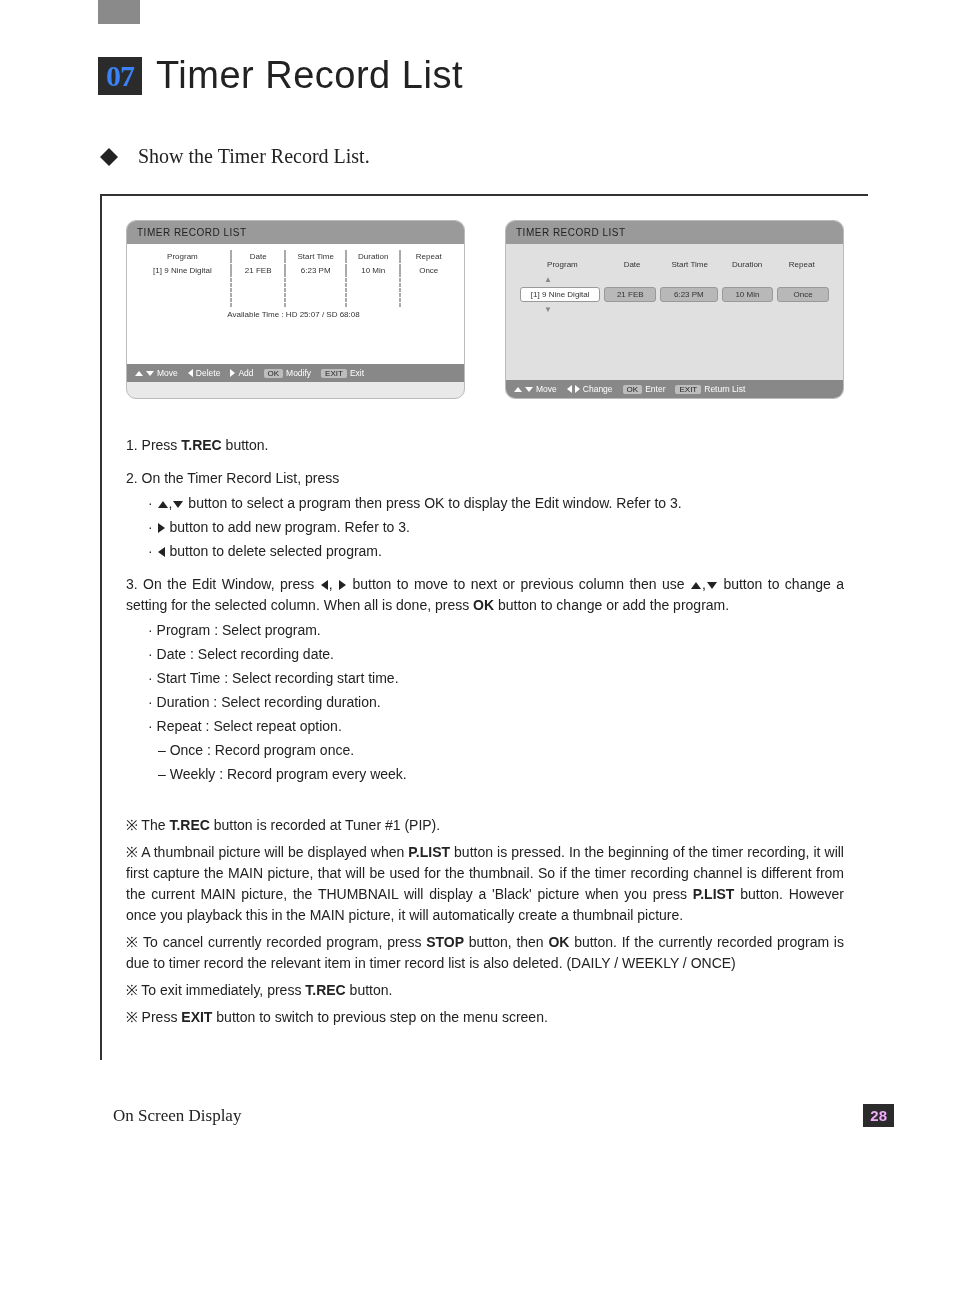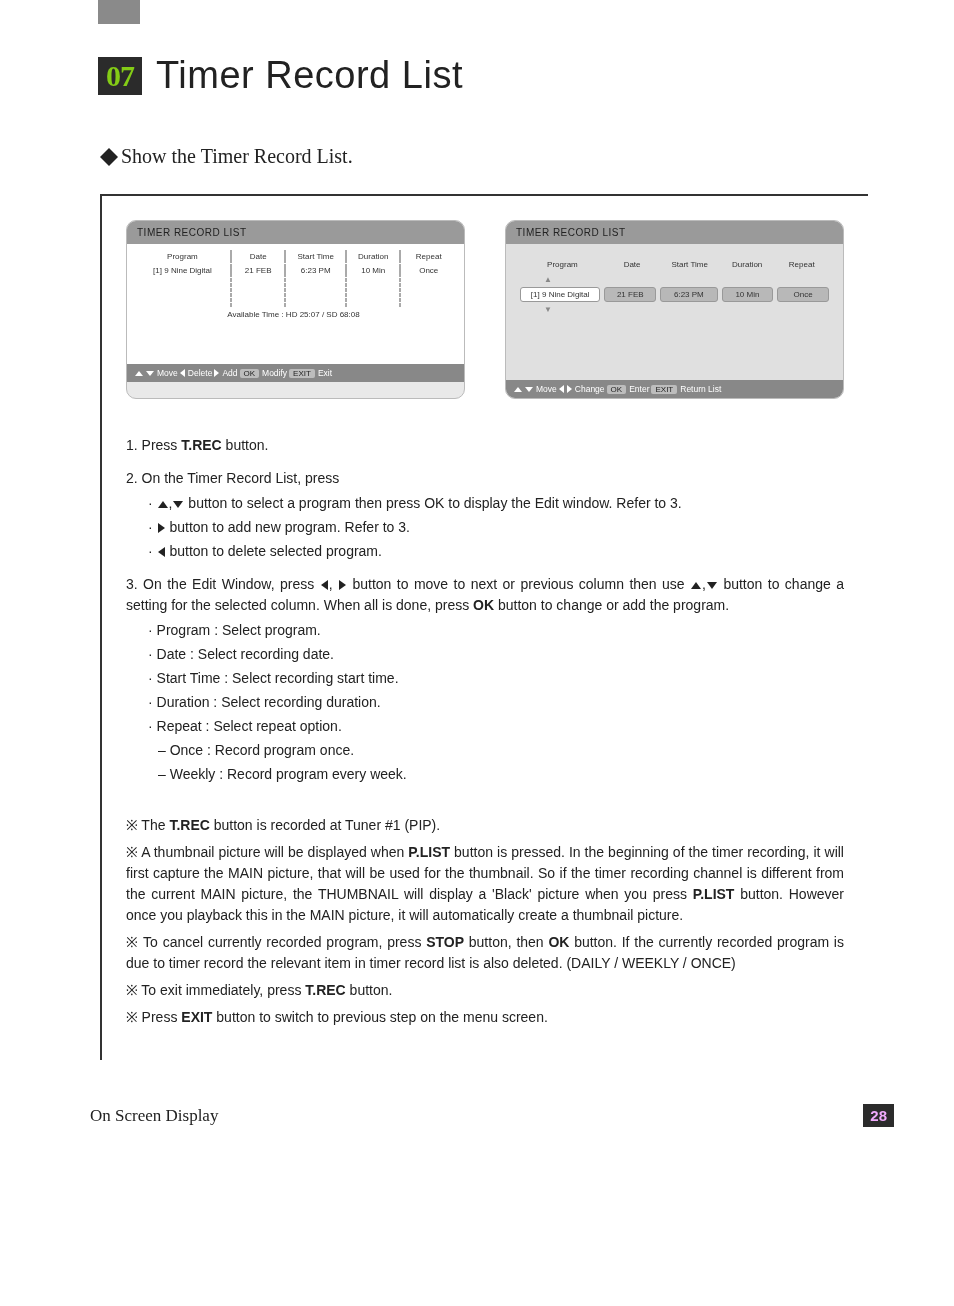--- a/index.html
+++ b/index.html
@@ -19,38 +19,38 @@
     background: #8a8a8a;
   }
   .header {
     display: flex;
     align-items: center;
     padding: 54px 0 0 98px;
     gap: 14px;
   }
   .chapter-badge {
     background: #2b2b2b;
-    color: #84cc16;
+    color: #3b82f6;
     font-weight: 700;
     font-size: 30px;
     padding: 2px 8px 2px 8px;
     font-family: Georgia, 'Times New Roman', serif;
     letter-spacing: -1px;
   }
   .title {
     font-family: Impact, 'Arial Narrow', sans-serif;
     font-size: 38px;
     font-weight: 400;
     letter-spacing: 0.5px;
     color: #222;
   }
   .subtitle-row {
     display: flex;
     align-items: center;
-    gap: 3px;
+    gap: 20px;
     padding: 48px 0 0 100px;
   }
   .arrow-shape {
     width: 18px; height: 18px;
     position: relative;
   }
   .arrow-shape::before, .arrow-shape::after {
     content:"";
     position:absolute;
     width:0; height:0;
@@ -99,21 +99,21 @@
   }
   .grid-head div, .grid-row div { padding:2px 2px; }
   .grid-head { color:#333; }
   .grid-row { }
   .sep { border-right:2px solid #aaa; }
   .screen-rows .grid-row { border-top:1px solid transparent;}
   .screen-rows .grid-row div.sep { background:linear-gradient(#fff,#fff); }
   .avail { text-align:center; font-size:8px; padding:3px 4px 0 0;}
   .screen-footer {
     background:#888; color:#fff;
-    display:flex; gap:2px; padding:4px 8px;
+    display:flex; gap:10px; padding:4px 8px;
     font-size:8.5px; align-items:flex-start;
   }
   .screen-footer span{display:inline-flex; align-items:center; gap:3px;}
   .tri { display:inline-block; width:0;height:0; }
   .tri.up{border-left:4px solid transparent;border-right:4px solid transparent;border-bottom:5px solid #fff;}
   .tri.dn{border-left:4px solid transparent;border-right:4px solid transparent;border-top:5px solid #fff;}
   .tri.l{border-top:4px solid transparent;border-bottom:4px solid transparent;border-right:5px solid #fff;}
   .tri.r{border-top:4px solid transparent;border-bottom:4px solid transparent;border-left:5px solid #fff;}
   .pill{background:#bdbdbd;color:#222;border-radius:2px;padding:0 4px;font-size:8px;}
 
@@ -135,21 +135,21 @@
   .tri-inline{display:inline-block;width:0;height:0;vertical-align:middle;margin:0 1px;}
   .tri-inline.u{border-left:5px solid transparent;border-right:5px solid transparent;border-bottom:7px solid #222;}
   .tri-inline.d{border-left:5px solid transparent;border-right:5px solid transparent;border-top:7px solid #222;}
   .tri-inline.lft{border-top:5px solid transparent;border-bottom:5px solid transparent;border-right:7px solid #222;}
   .tri-inline.rgt{border-top:5px solid transparent;border-bottom:5px solid transparent;border-left:7px solid #222;}
   .content .note::before{ content:"※ "; }
   .content .note { margin:6px 0 6px 0; text-align:justify;}
   .content .just { text-align: justify; }
   .footer {
     display:flex; justify-content:space-between; align-items:center;
-    padding: 44px 60px 0 90px;
+    padding: 44px 60px 0 113px;
   }
   .footer-left{ font-family: Georgia,'Times New Roman',serif; font-size:17px;}
   .page-badge{ background:#2b2b2b;color:#f0abfc;font-weight:700;padding:3px 7px;font-size:15px;}
 </style>
 </head>
 <body>
 
 <div class="top-tab"></div>
 
 <div class="header">

